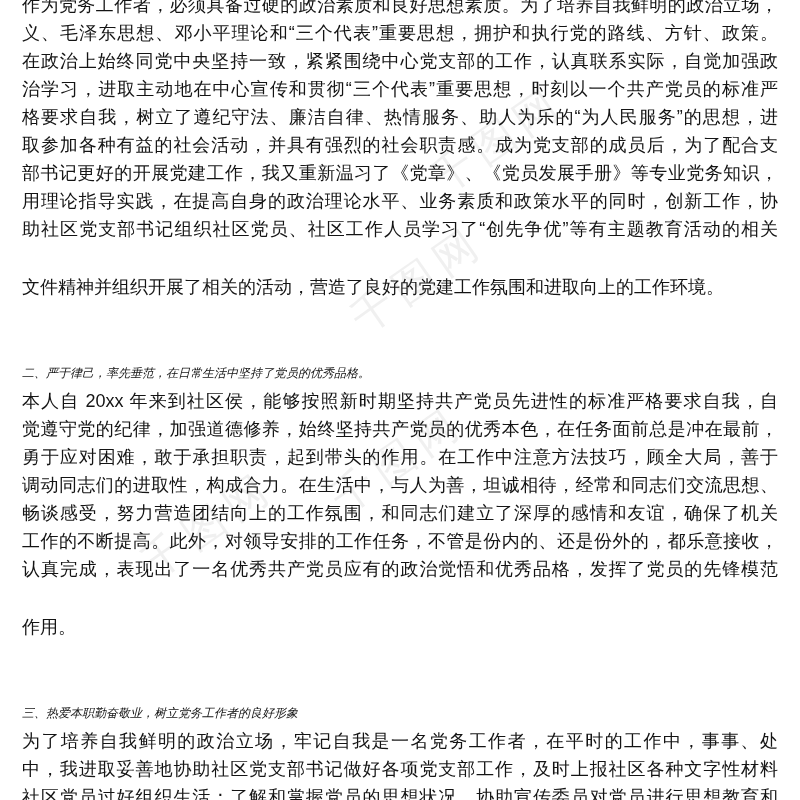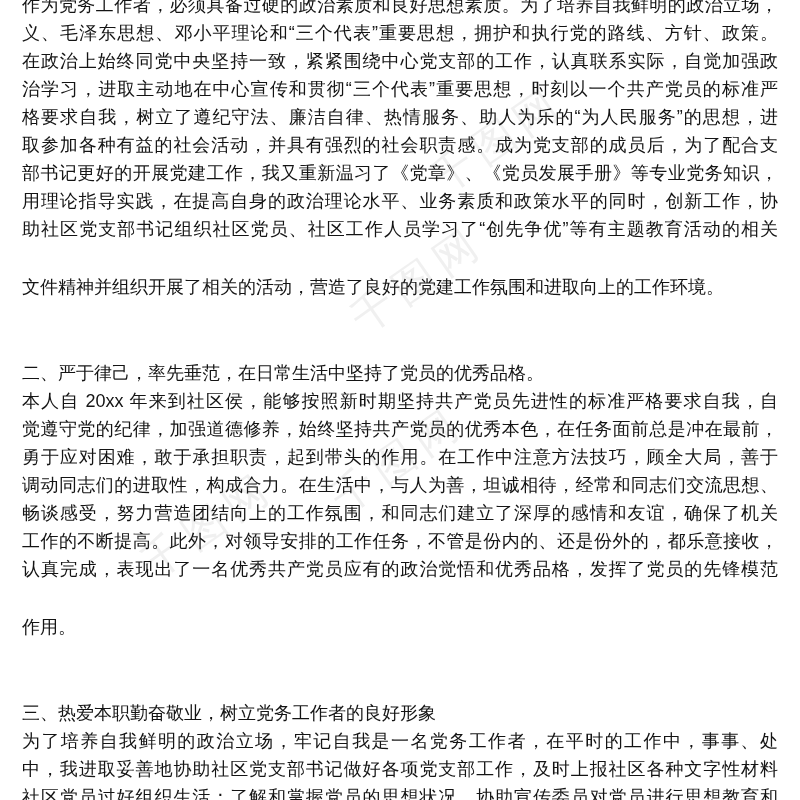--- a/index.html
+++ b/index.html
@@ -36,22 +36,23 @@
     white-space: normal;
   }
   .ln.endp, .heading {
     text-align: left;
     text-align-last: left;
     margin-top: 30px;
   }
   .heading {
     height: 28px;
     line-height: 28px;
-    font-size: 18px;
+    font-size: 12px;
     overflow: hidden;
+    font-style: italic;
   }
   .gap {
     height: 28px;
   }
   .watermark {
     position: absolute;
     font-size: 42px;
     letter-spacing: 8px;
     color: rgba(90, 90, 90, 0.09);
     transform: rotate(-35deg);

